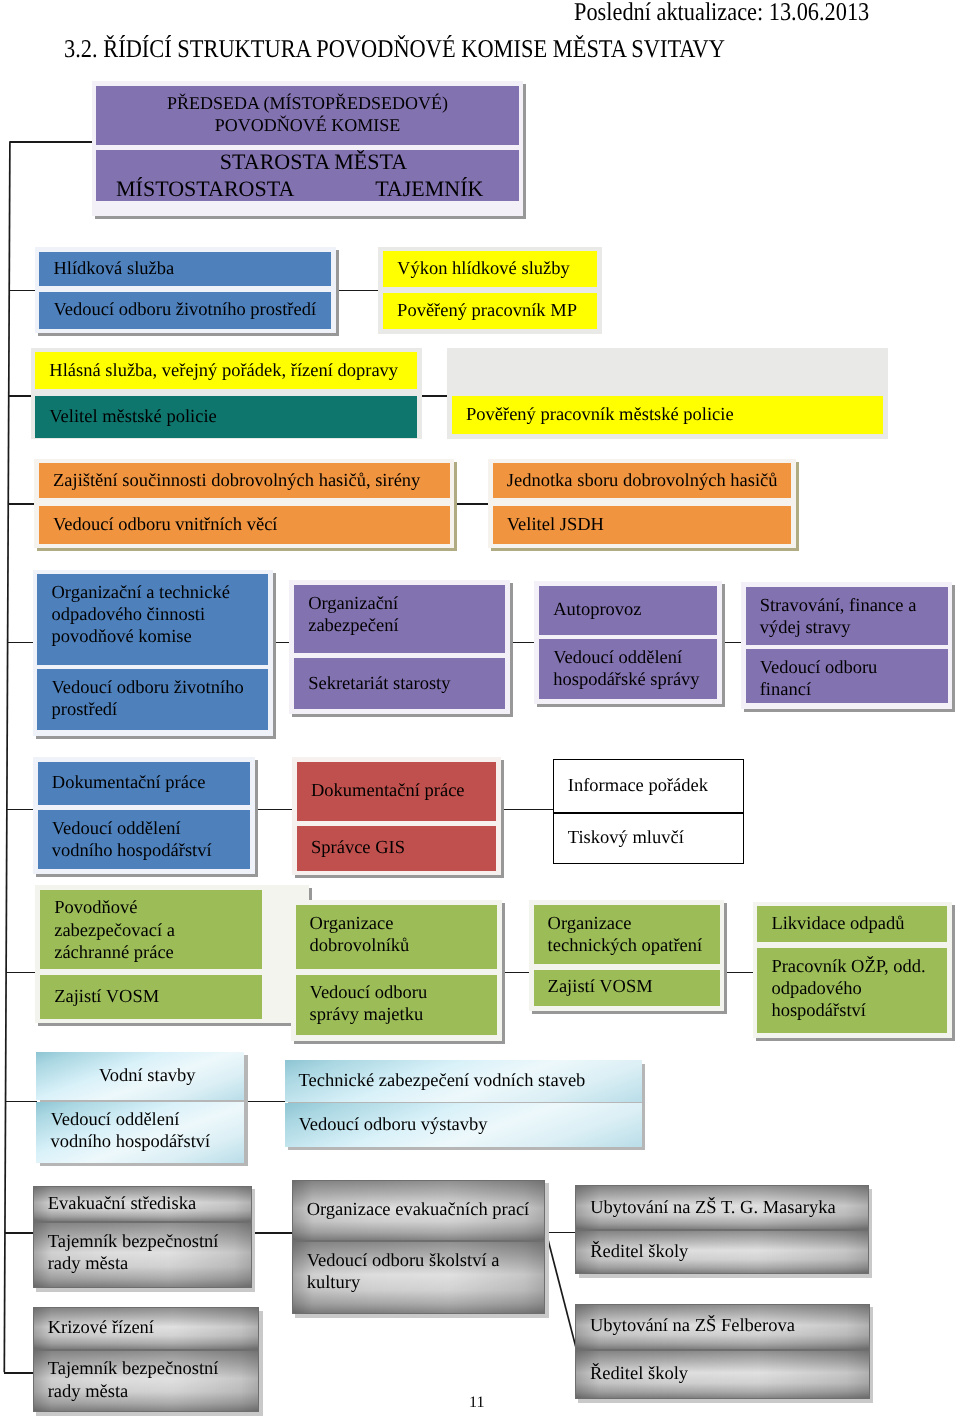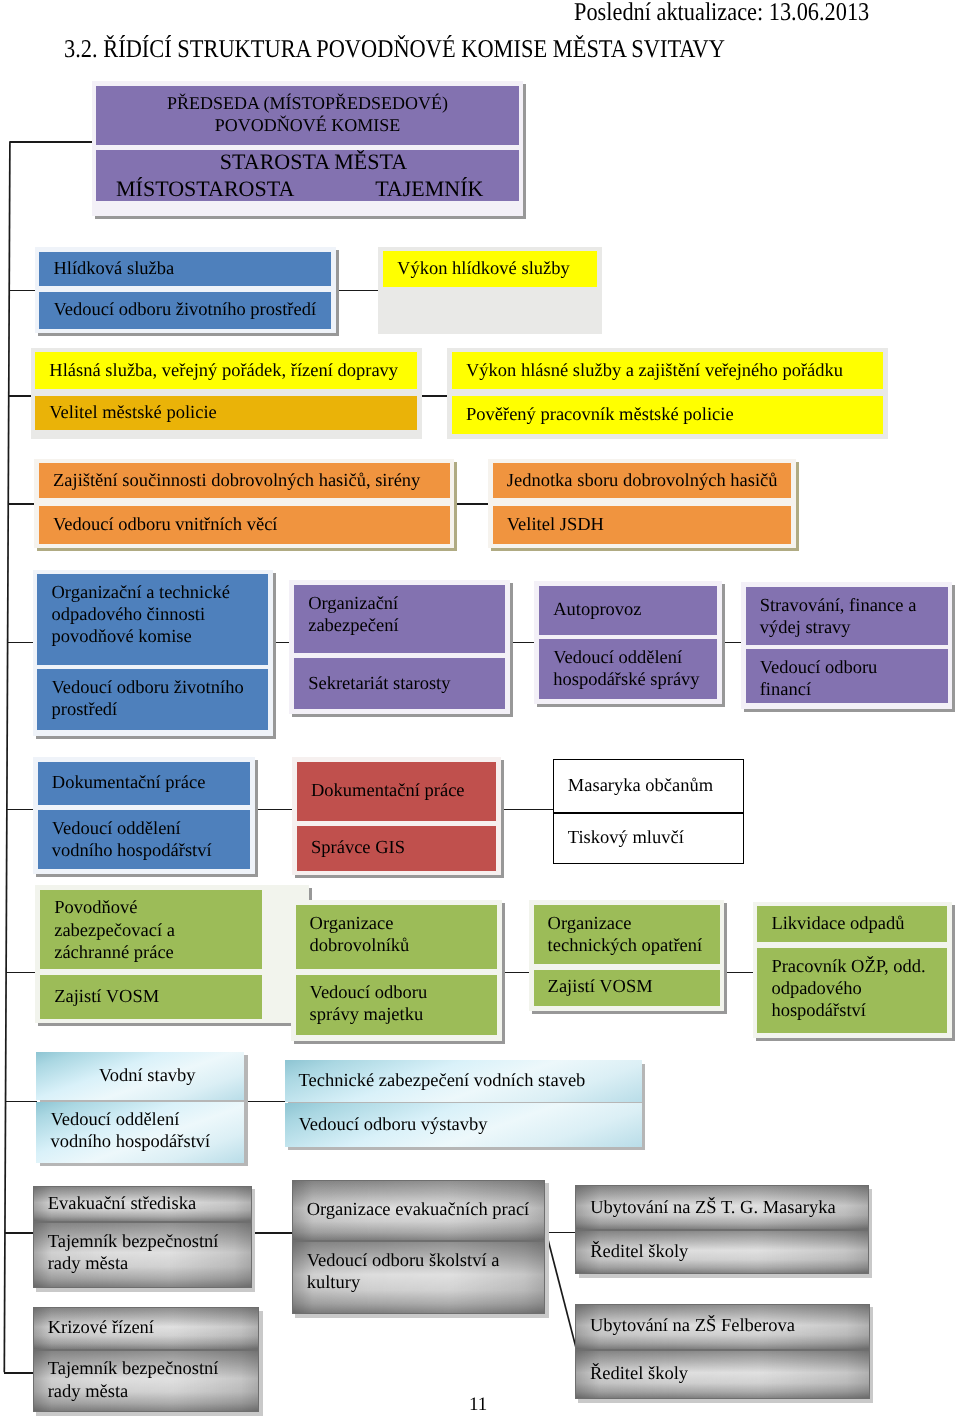--- a/index.html
+++ b/index.html
@@ -4,21 +4,21 @@
 <title>3.2. ŘÍDÍCÍ STRUKTURA POVODŇOVÉ KOMISE MĚSTA SVITAVY</title>
 <style>
   html,body{margin:0;padding:0;}
   body{width:960px;height:1421px;background:#ffffff;
        font-family:"Liberation Serif",serif;color:#000;overflow:hidden;
        -webkit-font-smoothing:antialiased;text-rendering:geometricPrecision;}
   .page{position:relative;width:960px;height:1421px;}
   .abs{position:absolute;}
   #hdr-date{left:574px;top:-3px;font-size:25.5px;white-space:pre;transform:scaleX(0.876);transform-origin:0 0;}
   #sec-title{left:64px;top:34px;font-size:25.5px;white-space:pre;transform:scaleX(0.879);transform-origin:0 0;}
-  #pg-num{left:469px;top:1394px;font-size:19px;}
+  #pg-num{left:469px;top:1394px;font-size:16px;}
 
   .ln{position:absolute;background:#1a1a1a;}
 
   .node{position:absolute;}
   .node .shadow{position:absolute;left:3px;top:3px;width:100%;height:100%;background:#989898;}
   .node .frame{position:absolute;left:0;top:0;width:100%;height:100%;background:#f4f4f2;}
   .cell{position:absolute;box-sizing:border-box;display:flex;align-items:center;}
   .cell .txt{display:block;font-size:18.5px;line-height:1.21;white-space:pre;padding-left:14px;}
   .cell.ctr .txt{padding-left:0;width:100%;text-align:center;}
 </style>
@@ -78,35 +78,35 @@
         </div>
         <div class="cell" style="left: 4.8px; top: 45px; width: 291.7px; height: 36.6px; background: rgb(78, 128, 188);">
           <div class="txt">Vedoucí odboru životního prostředí</div>
         </div>
       </div>
       <div class="node" style="left: 378.3px; top: 247px; width: 223.7px; height: 86.8px;">
         <div class="frame" style="background: rgb(233, 233, 231);"></div>
         <div class="cell" style="left: 4.8px; top: 4.3px; width: 214.1px; height: 35.7px; background: rgb(255, 255, 0);">
           <div class="txt">Výkon hlídkové služby</div>
         </div>
+        <div class="cell" style="left: 4.8px; top: 46px; width: 214.1px; height: 35.8px; background: rgb(255, 255, 0);">
+          <div class="txt">Pověřený pracovník MP</div>
+        </div>
       </div>
       <div class="node" style="left: 30.5px; top: 348.4px; width: 391.1px; height: 91.1px;">
         <div class="frame" style="background: rgb(233, 233, 231);"></div>
         <div class="cell" style="left: 4.8px; top: 3.8px; width: 381.5px; height: 37.1px; background: rgb(255, 255, 0);">
           <div class="txt">Hlásná služba, veřejný pořádek, řízení dopravy</div>
         </div>
-        <div class="cell" style="left: 4.8px; top: 48.1px; width: 381.5px; height: 34px; background: #eab308;">
+        <div class="cell" style="left: 4.8px; top: 48.1px; width: 381.5px; height: 42px; background: #0f766e;">
           <div class="txt">Velitel městské policie</div>
         </div>
       </div>
       <div class="node" style="left: 447.2px; top: 348.4px; width: 440.8px; height: 91.1px;">
         <div class="frame" style="background: rgb(233, 233, 231);"></div>
-        <div class="cell" style="left: 4.8px; top: 3.8px; width: 431.2px; height: 37.1px; background: rgb(255, 255, 0);">
-          <div class="txt">Výkon hlásné služby a zajištění veřejného pořádku</div>
-        </div>
         <div class="cell" style="left: 4.8px; top: 48.1px; width: 431.2px; height: 37.9px; background: rgb(255, 255, 0);">
           <div class="txt">Pověřený pracovník městské policie</div>
         </div>
       </div>
       <div class="node" style="left: 34.2px; top: 458.8px; width: 420.3px; height: 89.1px;">
         <div class="shadow" style="background: rgb(176, 171, 131);"></div>
         <div class="frame" style="background: rgb(246, 243, 238);"></div>
         <div class="cell" style="left: 4.8px; top: 4.5px; width: 410.7px; height: 35px; background: rgb(240, 148, 63);">
           <div class="txt">Zajištění součinnosti dobrovolných hasičů, sirény</div>
         </div>
@@ -187,21 +187,21 @@
         <div class="frame" style="background: rgb(246, 240, 239);"></div>
         <div class="cell" style="left: 4.8px; top: 4.8px; width: 198.8px; height: 59.9px; background: rgb(192, 80, 77);">
           <div class="txt">Dokumentační práce</div>
         </div>
         <div class="cell" style="left: 4.8px; top: 69.5px; width: 198.8px; height: 44.3px; background: rgb(192, 80, 77);">
           <div class="txt">Správce GIS</div>
         </div>
       </div>
       <div class="node" style="left: 552.8px; top: 759.2px; width: 191.1px; height: 105.2px;">
         <div class="cell" style="left: 0px; top: 0px; width: 191.1px; height: 53.7px; background: rgb(255, 255, 255); border: 1.6px solid rgb(0, 0, 0);">
-          <div class="txt">Masaryka občanům</div>
+          <div class="txt">Informace pořádek</div>
         </div>
         <div class="cell" style="left: 0px; top: 53.7px; width: 191.1px; height: 51.5px; background: rgb(255, 255, 255); border: 1.6px solid rgb(0, 0, 0);">
           <div class="txt">Tiskový mluvčí</div>
         </div>
       </div>
       <div class="node" style="left: 35.4px; top: 885px; width: 231.3px; height: 137.8px; padding-left: 42px;">
         <div class="shadow"></div>
         <div class="frame" style="background: rgb(242, 244, 237);"></div>
         <div class="cell" style="left: 4.8px; top: 4.9px; width: 221.7px; height: 79.3px; background: rgb(156, 188, 88); align-items: flex-start;">
           <div class="txt" style="padding-top: 7.5px;">Povodňové

